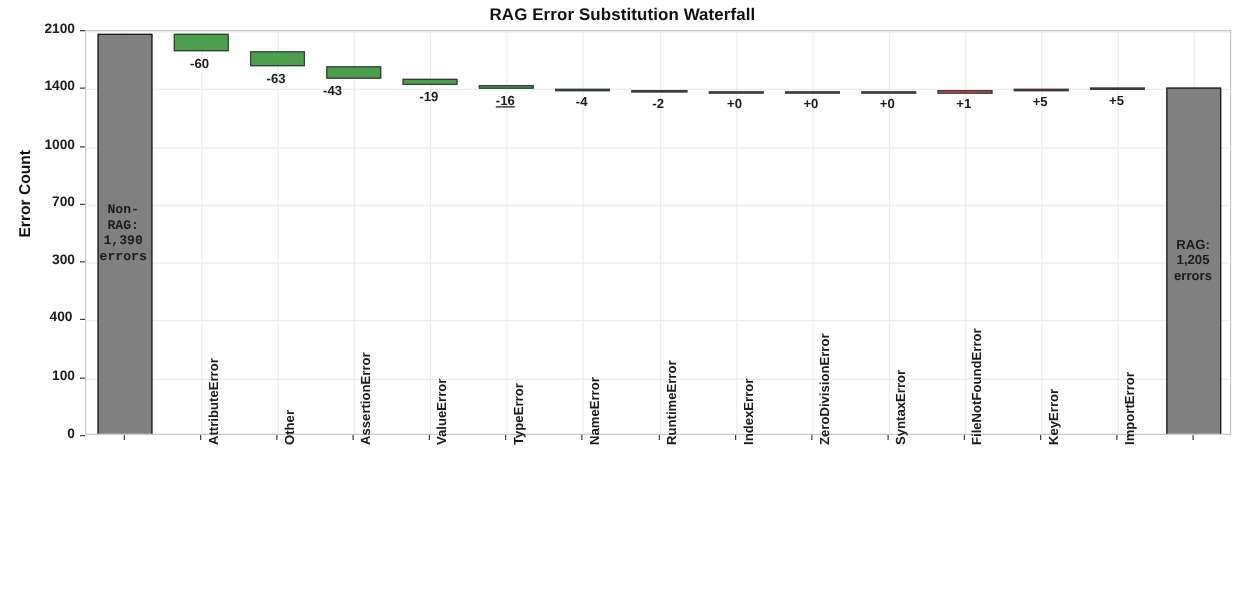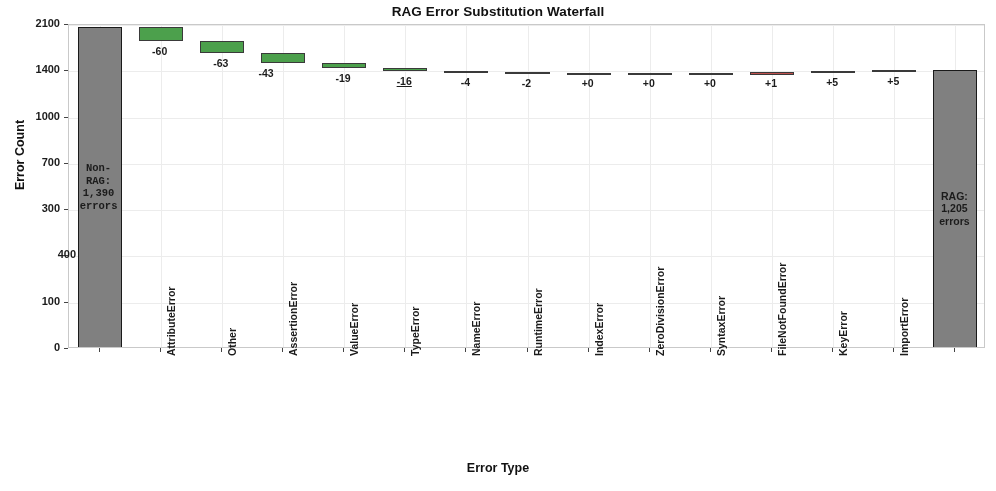--- a/index.html
+++ b/index.html
@@ -162,21 +162,21 @@
       <div class="bar-inner-label" style="left: 932.425px; width: 44.016px; top: 189.814px;">RAG:
 1,205
 errors</div>
     </div>
   <div id="yaxis-layer">
       <div class="ytick-mark" style="left: 64px; top: 348px;"></div>
       <div class="ytick-label" style="right: auto; left: 2px; width: 58px; top: 341px;">0</div>
       <div class="ytick-mark" style="left: 64px; top: 301.714px;"></div>
       <div class="ytick-label" style="right: auto; left: 2px; width: 58px; top: 294.714px;">100</div>
       <div class="ytick-mark" style="left: 64px; top: 255.429px;"></div>
-      <div class="ytick-label" style="right: auto; left: 18px; width: 58px; top: 248.429px;">400</div>
+      <div class="ytick-label" style="right: auto; left: 0; width: 58px; top: 248.429px;">400</div>
       <div class="ytick-mark" style="left: 64px; top: 209.143px;"></div>
       <div class="ytick-label" style="right: auto; left: 2px; width: 58px; top: 202.143px;">300</div>
       <div class="ytick-mark" style="left: 64px; top: 162.857px;"></div>
       <div class="ytick-label" style="right: auto; left: 2px; width: 58px; top: 155.857px;">700</div>
       <div class="ytick-mark" style="left: 64px; top: 116.571px;"></div>
       <div class="ytick-label" style="right: auto; left: 2px; width: 58px; top: 109.571px;">1000</div>
       <div class="ytick-mark" style="left: 64px; top: 70.2857px;"></div>
       <div class="ytick-label" style="right: auto; left: 2px; width: 58px; top: 63.2857px;">1400</div>
       <div class="ytick-mark" style="left: 64px; top: 24px;"></div>
       <div class="ytick-label" style="right: auto; left: 2px; width: 58px; top: 17px;">2100</div>
@@ -209,14 +209,13 @@
       <div class="xtick-label" style="left: 714.9px; top: 356px;">SyntaxError</div>
       <div class="xtick-label" style="left: 776.033px; top: 356px;">FileNotFoundError</div>
       <div class="xtick-label" style="left: 837.167px; top: 356px;">KeyError</div>
       <div class="xtick-label" style="left: 898.3px; top: 356px;">ImportError</div>
     </div>
 
   <div id="ylabel-wrap" style="position:absolute;left:0;top:0;">
     <div id="ylabel">Error Count</div>
   </div>
 
-  <div id="xlabel">Error Type</div>
 </div>
 
 </body></html>

